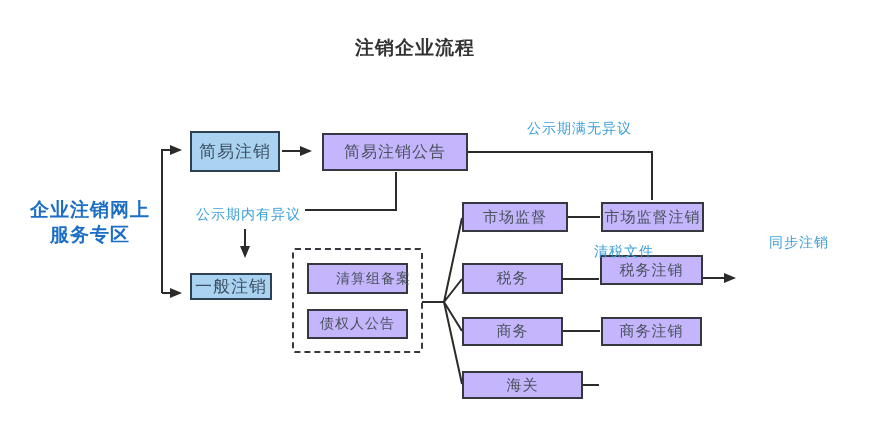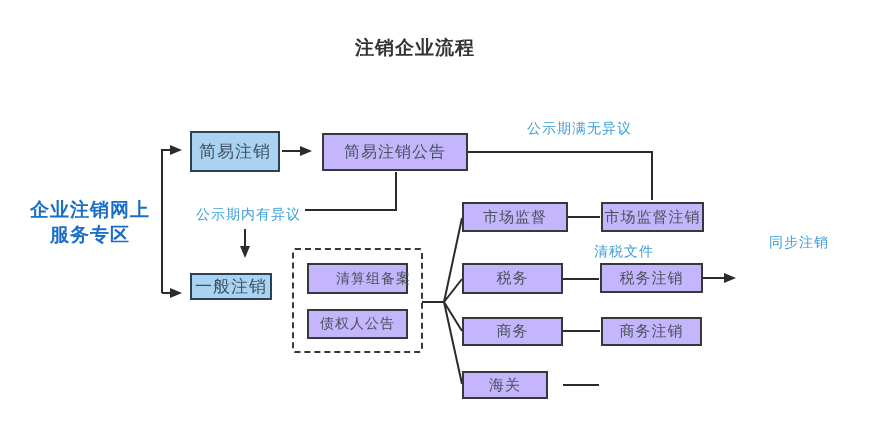--- a/index.html
+++ b/index.html
@@ -103,29 +103,29 @@
   </div>
 
   <div class="node" style="left:462px;top:263px;width:101px;height:31px;">
     <span>税务</span>
   </div>
 
   <div class="node" style="left:462px;top:317px;width:101px;height:29px;">
     <span>商务</span>
   </div>
 
-  <div class="node" style="left:462px;top:371px;width:86px;height:28px;">
+  <div class="node" style="left:462px;top:371px;width:121px;height:28px;">
     <span>海关</span>
   </div>
 
   <div class="node" style="left:601px;top:202px;width:103px;height:30px;">
     <span>市场监督注销</span>
   </div>
 
-  <div class="node" style="left:600px;top:263px;width:103px;height:30px;">
+  <div class="node" style="left:600px;top:255px;width:103px;height:30px;">
     <span>税务注销</span>
   </div>
 
   <div class="node" style="left:601px;top:317px;width:101px;height:29px;">
     <span>商务注销</span>
   </div>
 
 
 
   <div class="ann" style="left:527px;top:120px;">公示期满无异议</div>

